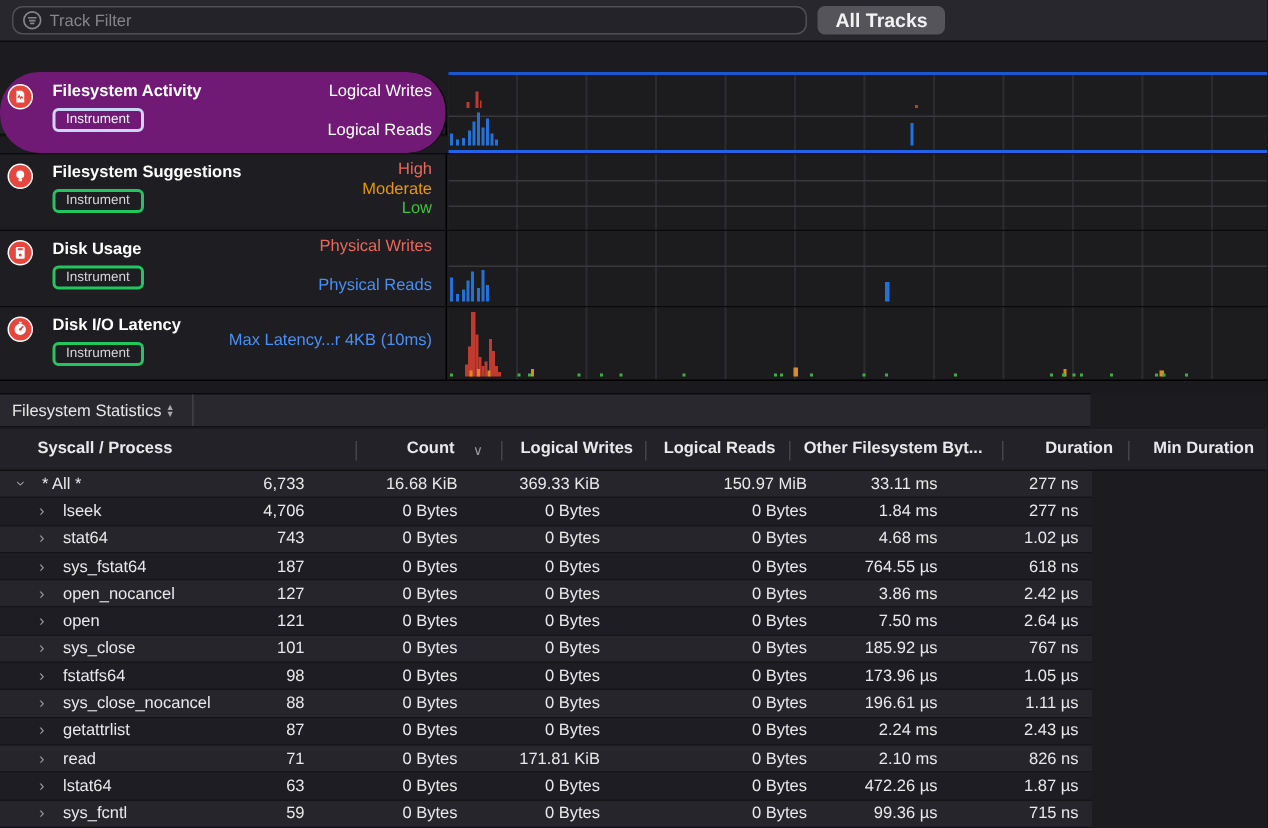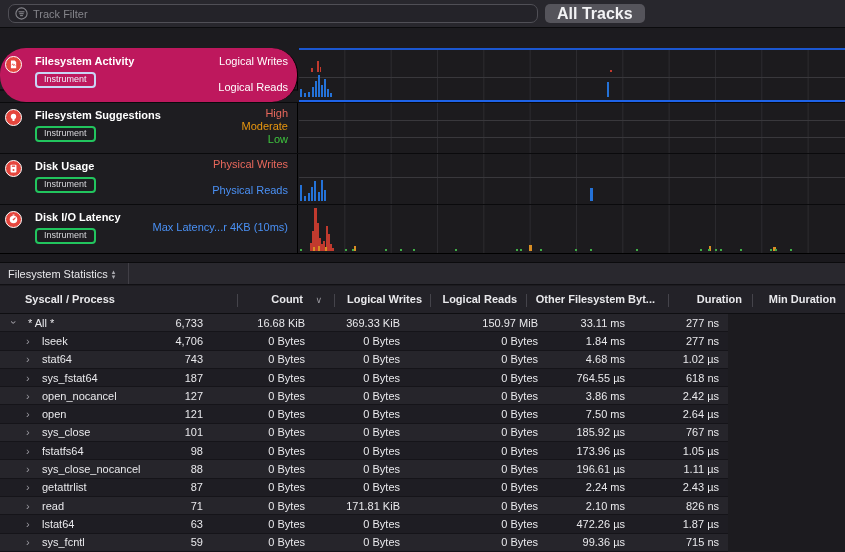--- a/index.html
+++ b/index.html
@@ -22,21 +22,21 @@
   }
   .filter-field svg { flex:0 0 auto; }
   .filter-field input {
     flex:1; background:transparent; border:none; outline:none;
     color:#d8d8dc; font-family:"Liberation Sans", sans-serif; font-size:11px;
   }
   .filter-field input::placeholder { color:#85858b; }
   .all-tracks {
     position:absolute; left:545px; top:4px; height:19px; padding:0 12px;
     background:#55545b; color:#f2f2f4; border:none; border-radius:5px;
-    font-family:"Liberation Sans", sans-serif; font-size:16px; font-weight:bold;
+    font-family:"Liberation Sans", sans-serif; font-size:13px; font-weight:bold;
   }
   
   .ruler-row { position:absolute; left:0; top:28px; width:845px; height:20px;margin-top:43px; }
   .ruler-corner {
     position:absolute; left:0; top:0; width:298px; height:20px;
     background:#232227; border-right:1px solid #000; border-bottom:2px solid #101013;
   }
   .ruler {
     position:absolute; left:299px; top:0; width:546px; height:20px;
     background:#2b2a2f; border-bottom:2px solid #1b57d0;
@@ -47,21 +47,21 @@
     background-size:46.33px 100%;
   }
   .ruler-label { position:absolute; top:2px; color:#b9b8bd; font-size:11px; }
   
   #tracks { position:absolute; left:0; top:48px; width:845px; }
   .track-row { position:relative; width:845px; border-bottom:1px solid #0a0a0c; }
   .track-sidebar {
     position:absolute; left:0; top:0; width:298px; height:100%;
     background:#1e1d21; border-right:1px solid #000;
   }
-  .track-row.selected .track-sidebar { background:#be185d;border-radius:26px; }
+  .track-row.selected .track-sidebar { background:#701a75;border-radius:26px; }
   .track-icon {
     position:absolute; left:5px; width:17px; height:17px; border-radius:50%;
     background:#e5463d; border:1.5px solid #fff;
     display:flex; align-items:center; justify-content:center;
   }
   .track-icon svg { width:11px; height:11px; }
   .track-title { position:absolute; left:35px; font-weight:bold; color:#fff; font-size:11px; white-space:nowrap; }
   .track-badge {
     position:absolute; left:35px; font-size:9px; color:#d6d6da;
     border:2px solid #22c55e; border-radius:4px; padding:1px 7px 2px 7px; line-height:1;
@@ -72,21 +72,21 @@
     background-image:linear-gradient(to right, transparent calc(100% - 1px), #2c2b2f 0);
     background-size:46.33px 100%;
   }
   .track-row.selected .track-chart { border-top:2px solid #1b57d0; border-bottom:2px solid #1e63e8; }
   .lane-divider { position:absolute; left:0; width:100%; height:1px; background:#39383c; }
   .spike { position:absolute; }
   
   .splitter { position:absolute; left:0; top:253px; width:845px; height:9px; background:#1a191d; border-top:1px solid #000; }
   
   .stats-header {
-    position:absolute; left:0; top:262px; width:845px; height:23px;
+    position:absolute; left:0; top:262px; width:727px; height:23px;
     background:#29282e; border-top:1px solid #0b0b0d; border-bottom:1px solid #111014;
     display:flex; align-items:center;
   }
   .stats-title-group { display:flex; align-items:center; gap:4px; padding-left:8px; height:100%; }
   .stats-title { font-size:11px; color:#e7e7ea; }
   .updown { display:flex; flex-direction:column; line-height:5px; font-size:7px; color:#a9a9af; }
   .stats-header-divider { position:absolute; left:128px; top:0; width:1px; height:100%; background:#413f46; }
   .table-header {
     position:absolute; left:0; top:286px; width:845px; height:28px;
     background:#232228; border-bottom:1px solid #0e0e11;

